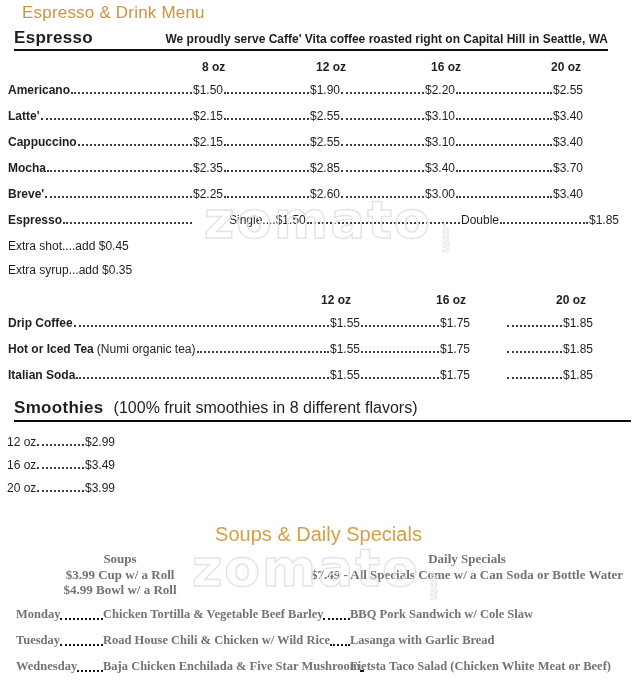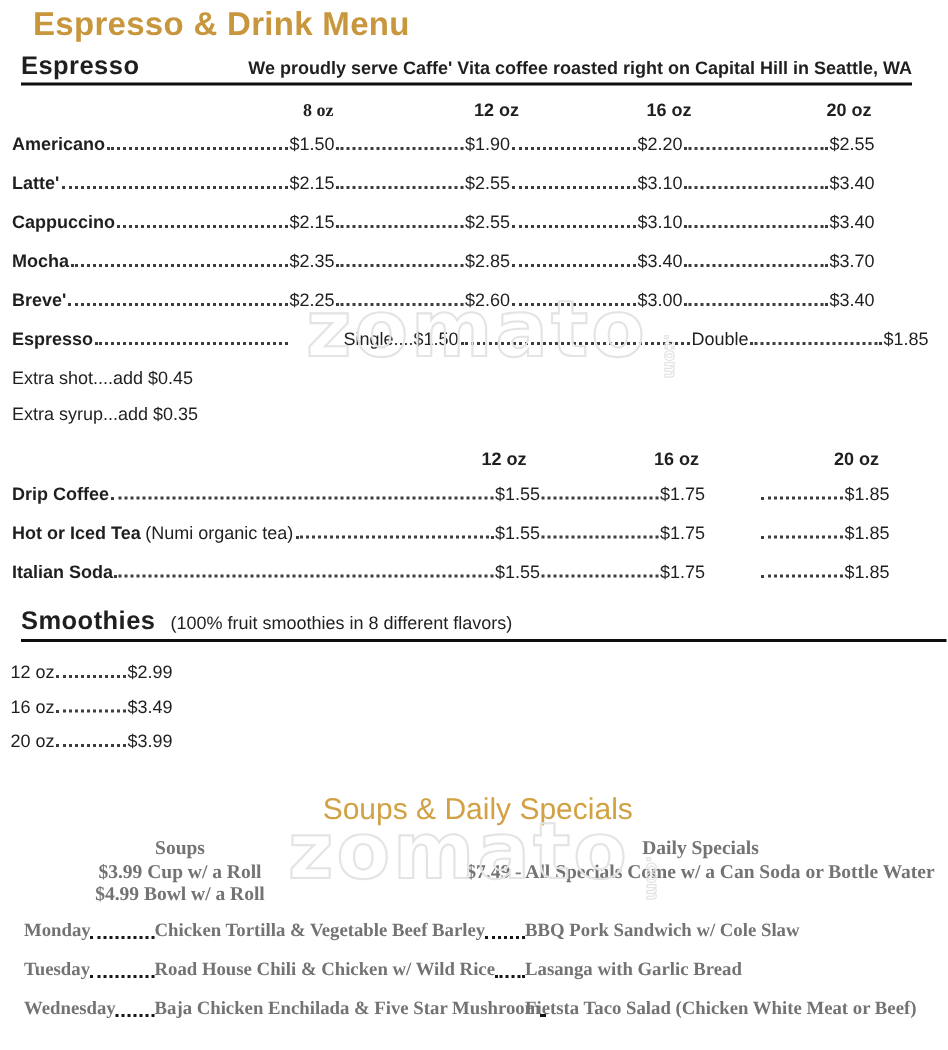--- a/index.html
+++ b/index.html
@@ -28,43 +28,43 @@
     font-size: 11px;
     letter-spacing: 0;
     -webkit-text-stroke: 0.8px var(--watermark, #e4e4e4);
     transform: rotate(90deg) translateX(-6px);
   }
   .wm1 { left: 204px; top: 190px; }
   .wm2 { left: 192px; top: 538px; }
 
   .title {
     margin: 3px 0 0 22px;
-    font-size: 22px; font-weight: 700;
+    font-size: 17px; font-weight: 400;
     letter-spacing: 0.2px;
     color: var(--accent, #c8963c);
   }
 
   .sec-rule {
     margin-left: 14px;
     border-bottom: 2px solid #0e0e0e;
     display: flex; align-items: baseline;
   }
   .esp-rule { width: 594px; justify-content: space-between; margin-top: 5px; padding-bottom: 1px; }
   .sec-h { font-size: 17px; font-weight: 700; letter-spacing: 0.3px; }
   .esp-note { font-size: 12px; font-weight: 700; }
   .full-rule { width: 617px; padding-bottom: 2px; }
   .coffee-rule { margin-top: 15px; }
   .smoothie-rule { margin-top: 14px; }
-  .sub-note { font-size: 12px; font-weight: 400; margin-left: 10px; }
+  .sub-note { font-size: 16px; font-weight: 400; margin-left: 10px; }
 
   .ozrow { position: relative; height: 13px; font-size: 12px; font-weight: 700; }
   .ozrow-esp { margin-top: 9px; }
   .ozrow-cof { margin-top: 16px; }
   .oz { position: absolute; top: 0; }
-  .oz-a { left: 202px; font-family: Liberation Serif, serif; } .oz-b { left: 316px; } .oz-c { left: 431px; } .oz-d { left: 551px; }
+  .oz-a { left: 202px; } .oz-b { left: 316px; } .oz-c { left: 431px; } .oz-d { left: 551px; }
   .oz-e { left: 321px; } .oz-f { left: 436px; } .oz-g { left: 556px; }
 
   .tbl { margin-top: 10px; }
   .prow {
     display: flex; align-items: baseline;
     padding-left: 8px;
     height: 16px; margin-bottom: 10px;
     font-size: 12px;
   }
   .cell { display: flex; align-items: baseline; flex: none; }

